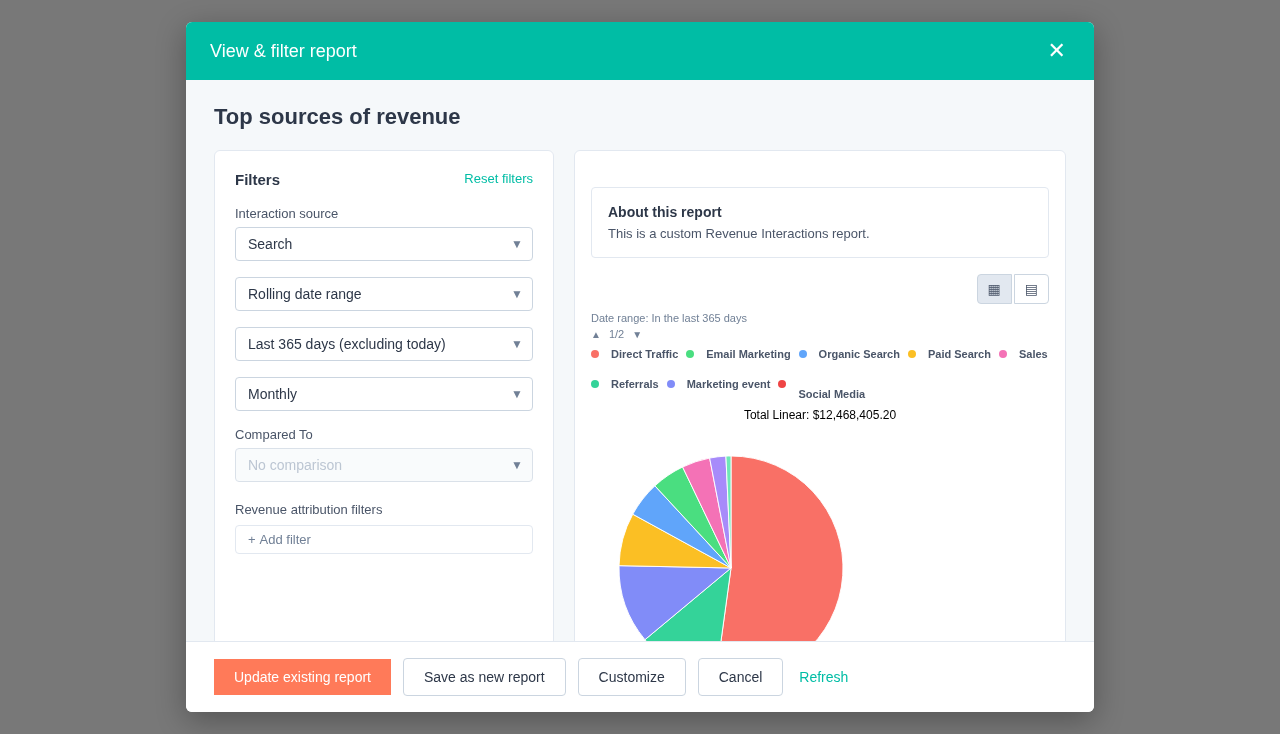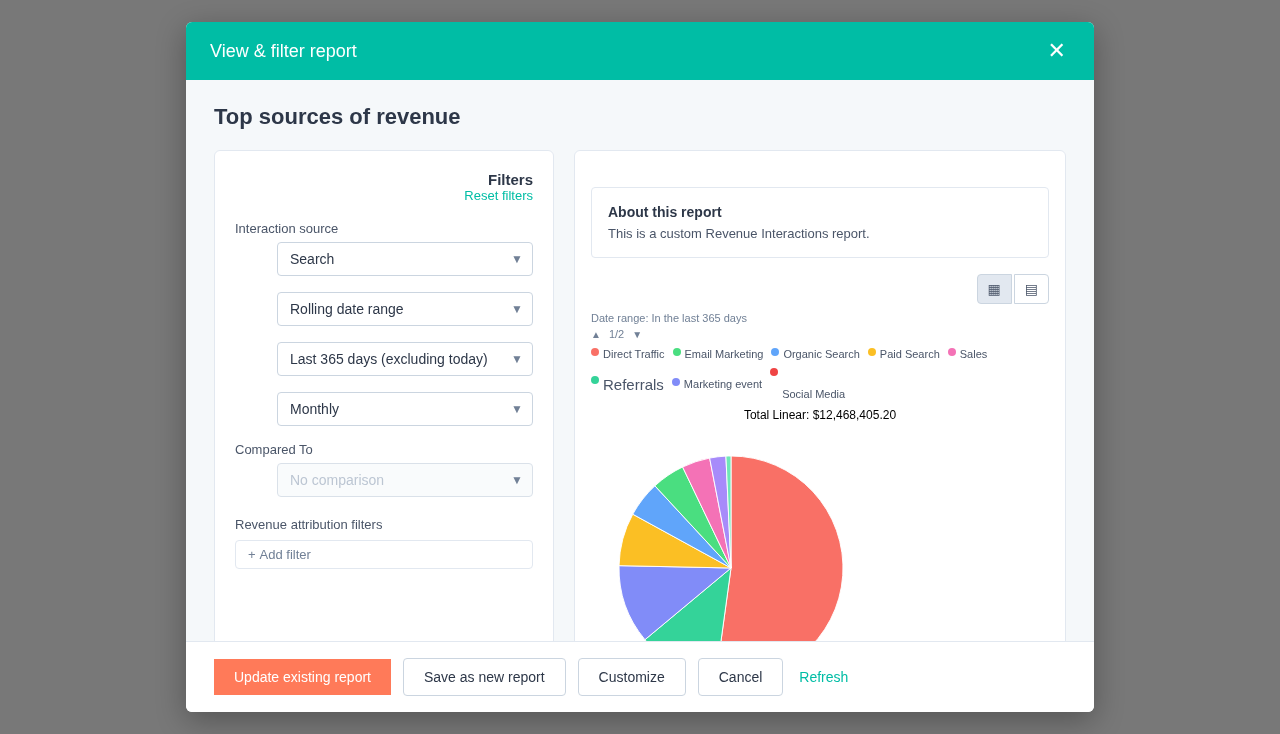--- a/index.html
+++ b/index.html
@@ -81,23 +81,22 @@
       border: 1px solid #e2e8f0;
       border-radius: 6px;
       padding: 20px;
       width: 340px;
       flex-shrink: 0;
     }
 
     .filters-header {
       display: flex;
       justify-content: space-between;
-      align-items: flex-end;
+      align-items: flex-start;
       margin-bottom: 18px;
-      flex-direction: column;
     }
 
     .filters-label {
       font-size: 15px;
       font-weight: 600;
       color: #2d3748;
     }
 
     .reset-filters-btn {
       background: none;
@@ -114,21 +113,20 @@
 
     .field-label {
       font-size: 13px;
       color: #4a5568;
       margin-bottom: 6px;
       font-weight: 500;
     }
 
     .select-wrapper {
       position: relative;
-      margin-left: 42px;
     }
 
     .select-field {
       width: 100%;
       padding: 8px 32px 8px 12px;
       border: 1px solid #cbd5e0;
       border-radius: 4px;
       background: #fff;
       font-size: 14px;
       color: #2d3748;
@@ -244,21 +242,23 @@
       flex-wrap: wrap;
       gap: 8px;
       margin-bottom: 8px;
       font-size: 11px;
       color: #4a5568;
       align-items: center;
     }
 
     .legend-item {
       display: flex;
-      gap: 4px;
+      align-items: center;
+      gap: 12px;
+      font-weight: bold;
     }
 
     .legend-dot {
       width: 8px;
       height: 8px;
       border-radius: 50%;
       flex-shrink: 0;
     }
 
     .legend-triangle {
@@ -459,21 +459,21 @@
               <div class="legend-item">
                 <span class="legend-dot" style="background:#fbbf24;"></span>
                 <span style="font-size:11px;color:#4a5568;">Paid Search</span>
               </div>
               <div class="legend-item">
                 <span class="legend-dot" style="background:#f472b6;"></span>
                 <span style="font-size:11px;color:#4a5568;">Sales</span>
               </div>
               <div class="legend-item">
                 <span class="legend-dot" style="background:#34d399;"></span>
-                <span style="font-size:15px;color:#4a5568;">Referrals</span>
+                <span style="font-size:11px;color:#4a5568;">Referrals</span>
               </div>
               <div class="legend-item">
                 <span class="legend-dot" style="background:#818cf8;"></span>
                 <span style="font-size:11px;color:#4a5568;">Marketing event</span>
               </div>
               <div class="legend-item">
                 <span class="legend-dot" style="background:#ef4444;"></span>
                 <span style="font-size:11px;color:#4a5568;margin-top:20px;">Social Media</span>
               </div>
             </div>

